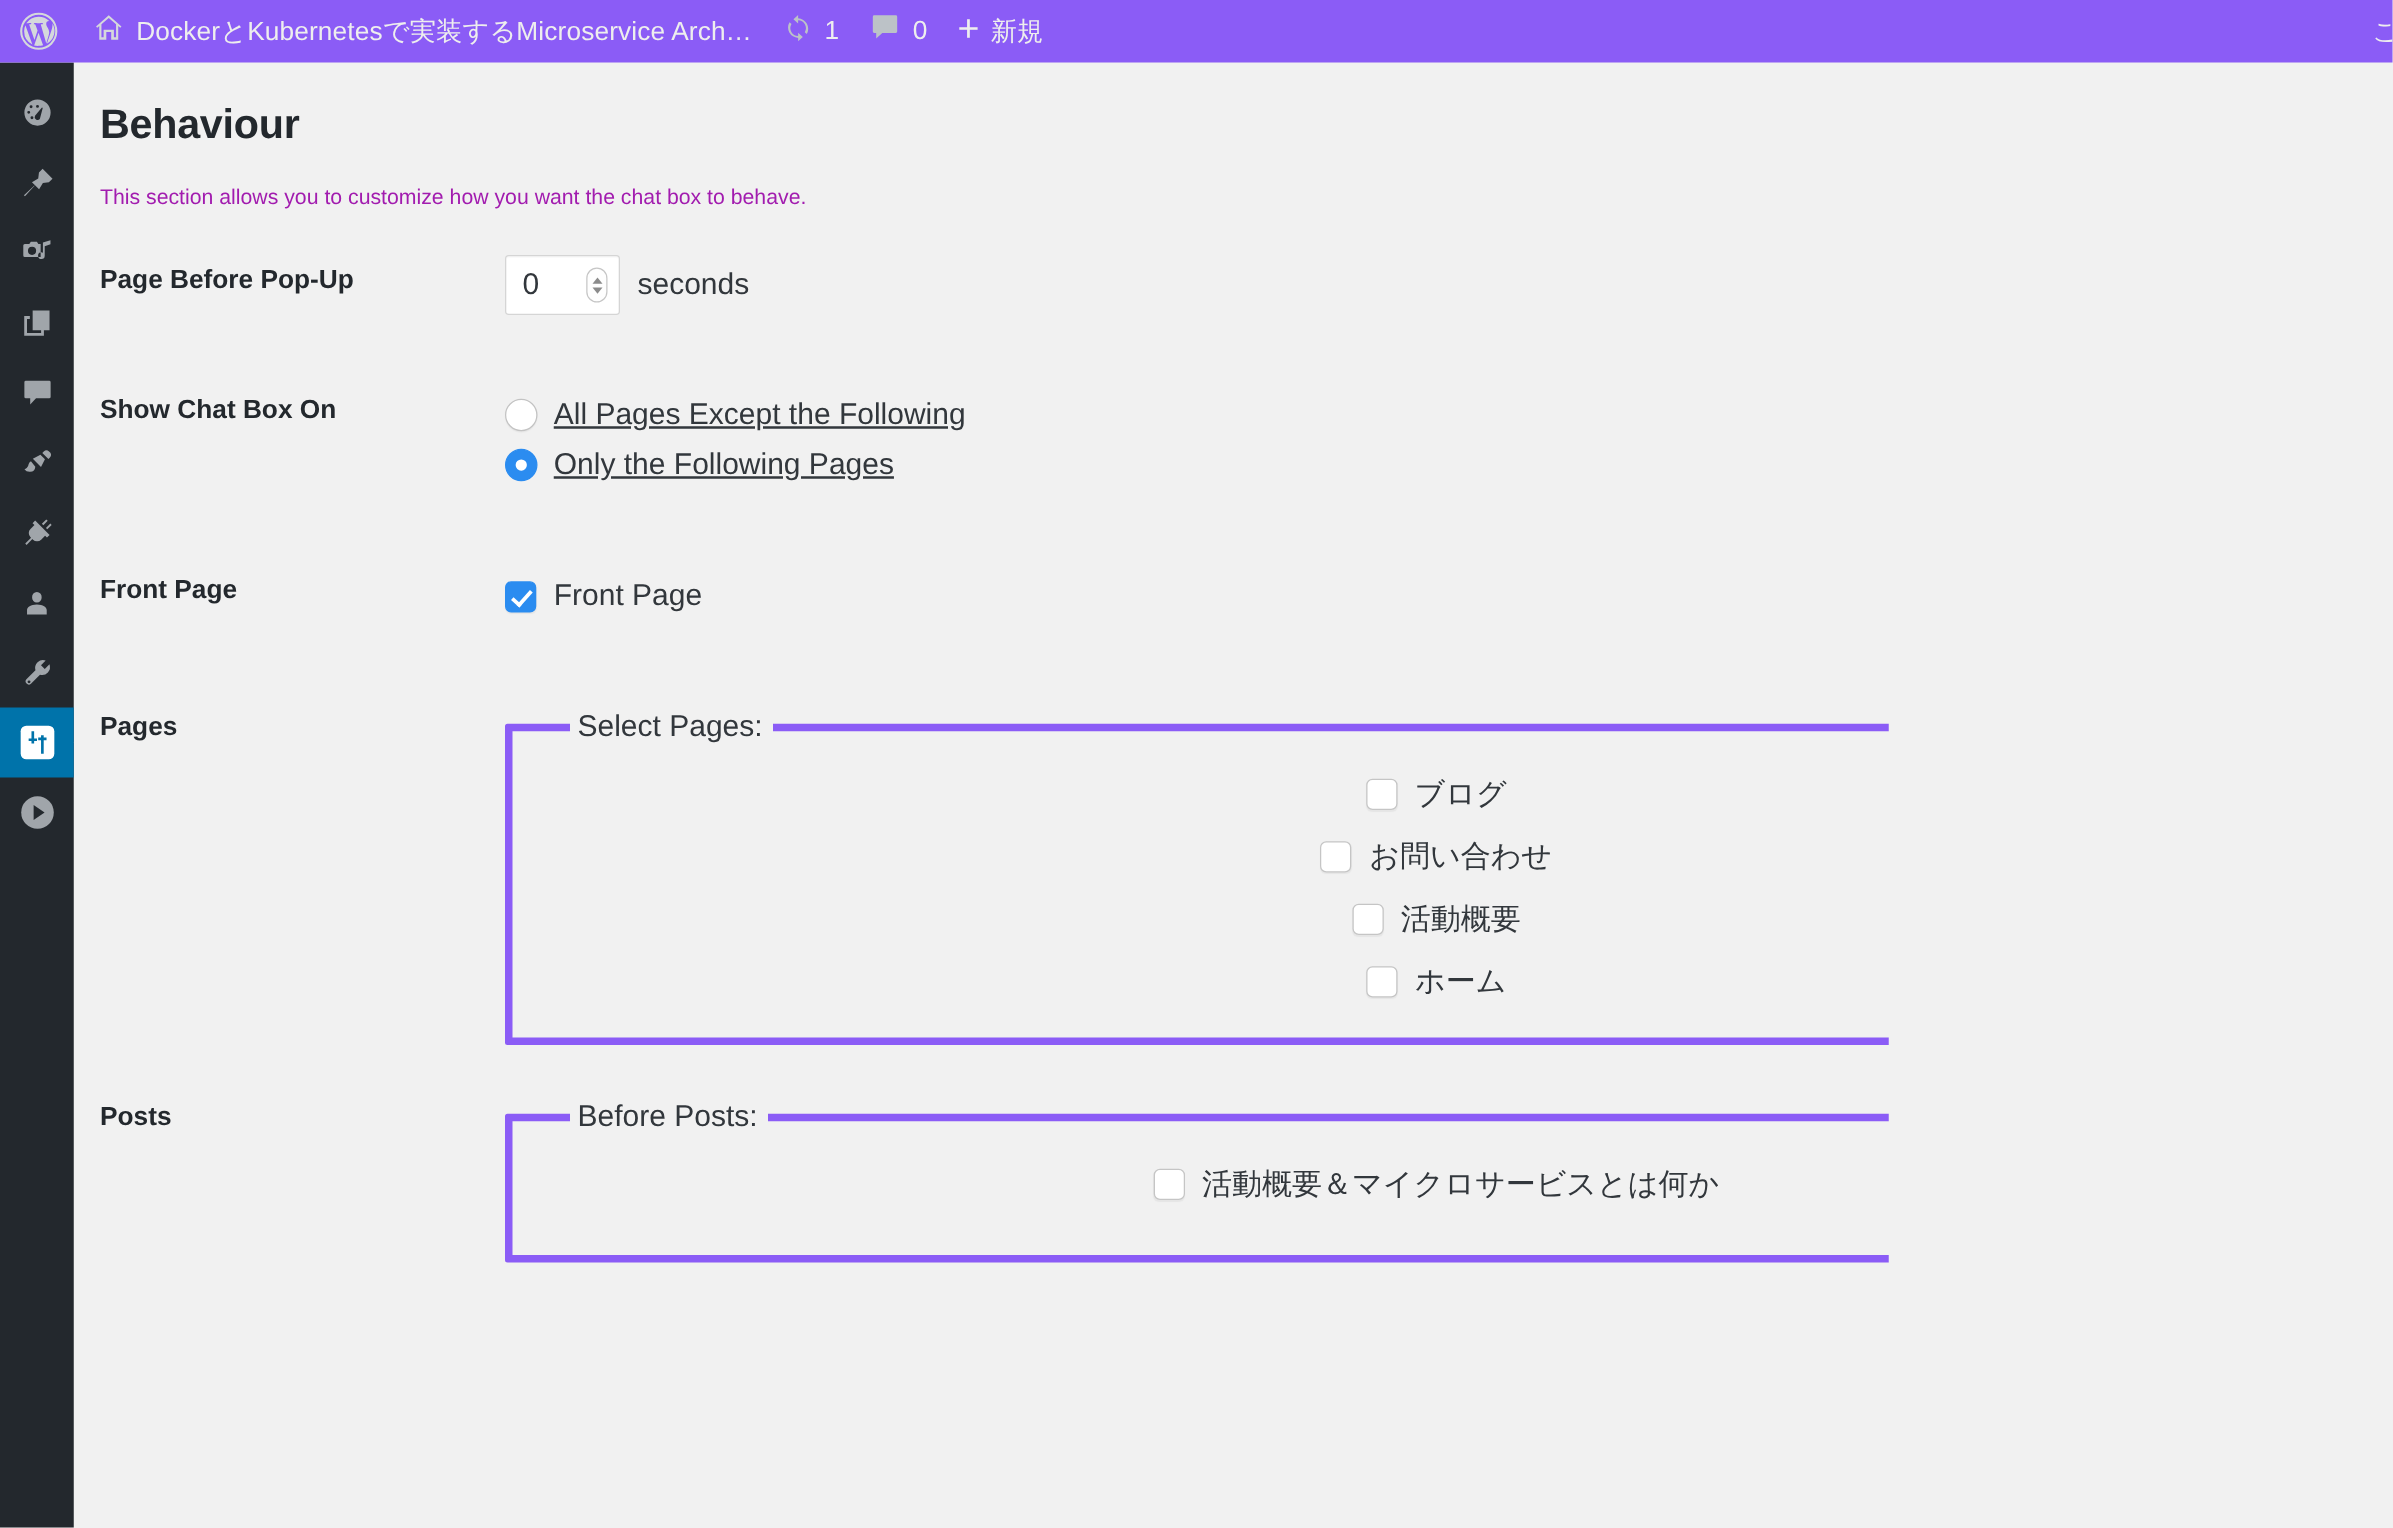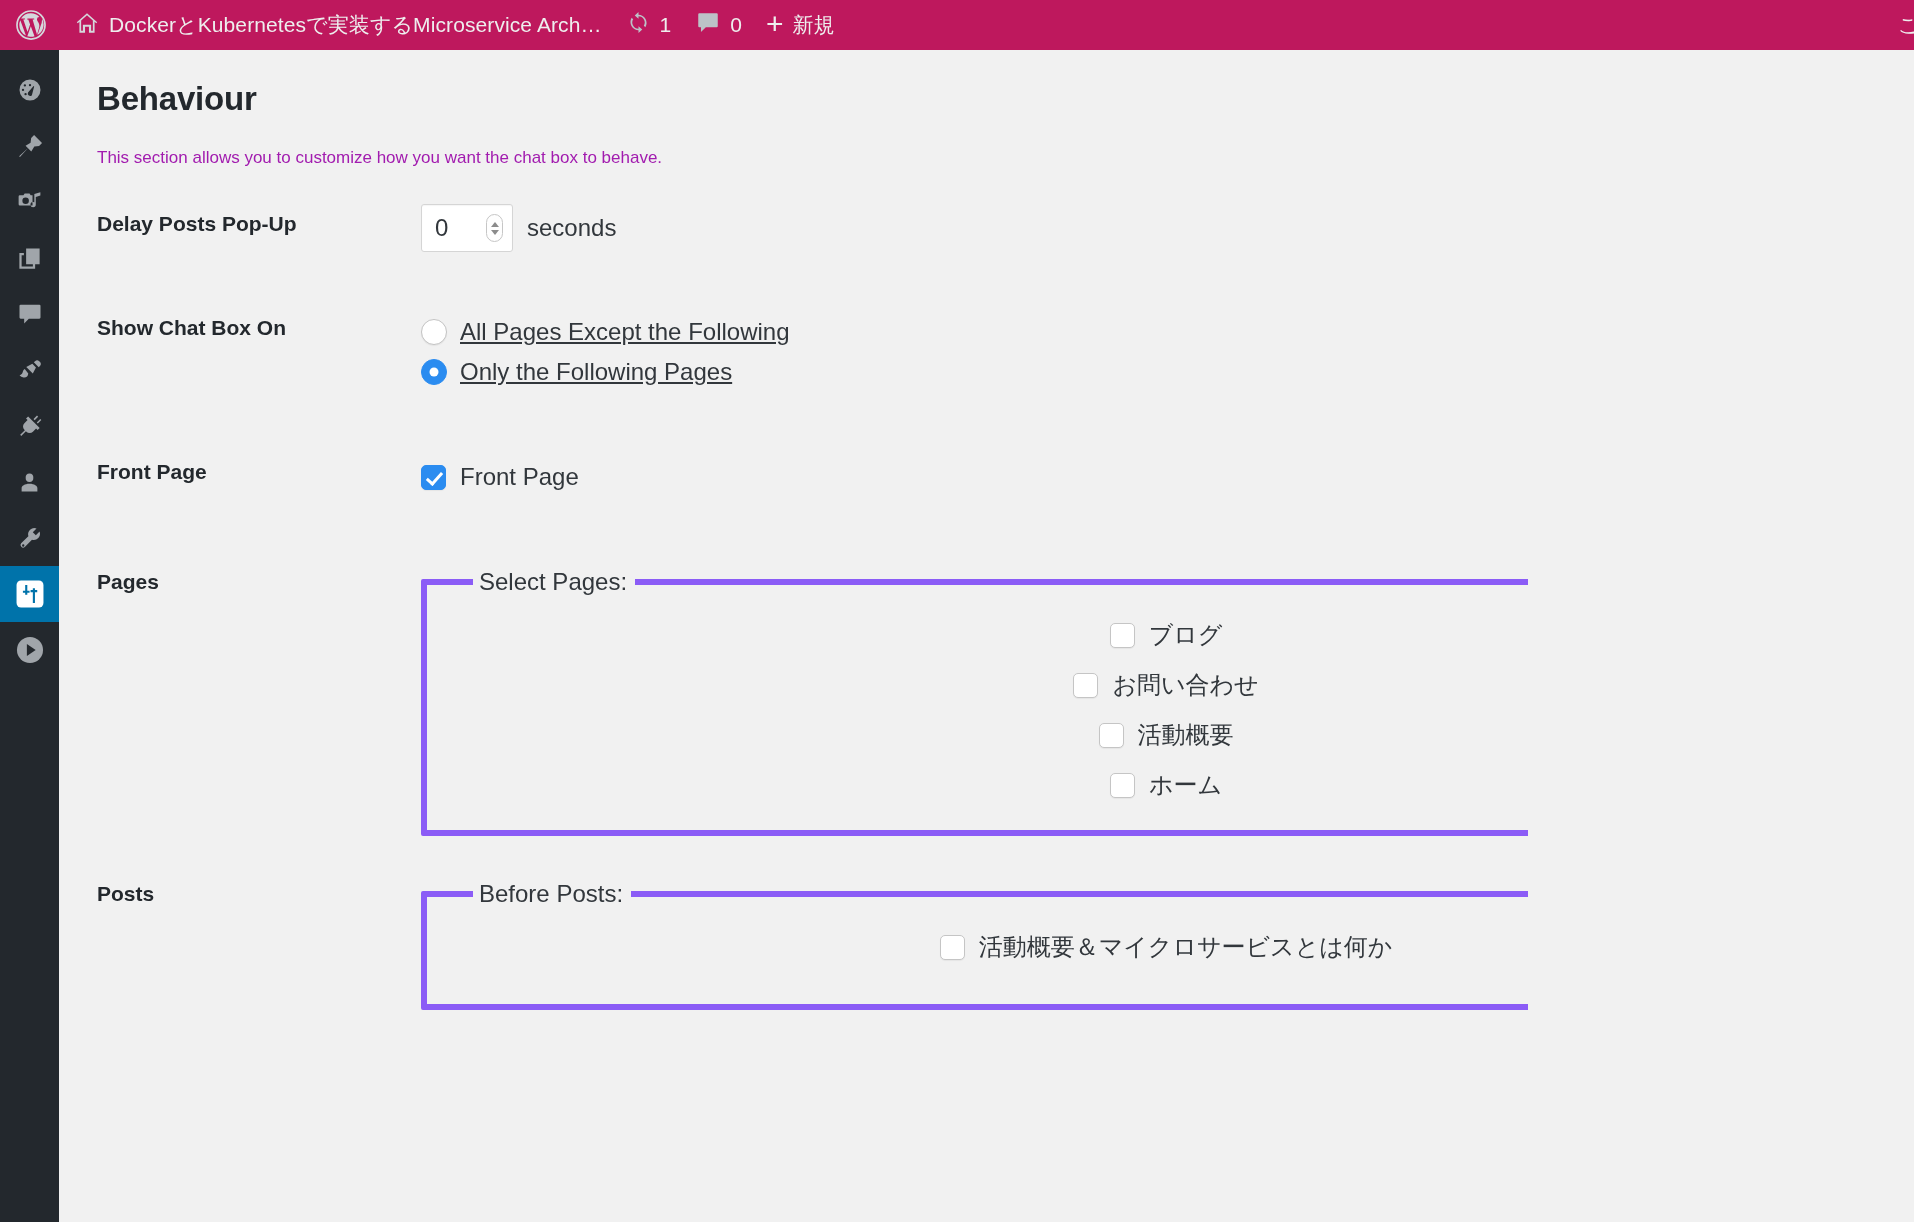--- a/index.html
+++ b/index.html
@@ -9,21 +9,21 @@
     overflow: hidden;
     background: #f1f1f1;
     font-family: "Liberation Sans", "DejaVu Sans", sans-serif;
     -webkit-font-smoothing: antialiased;
   }
 
   
   #adminbar {
     position: absolute; top: 0; left: 0;
     width: 1914px; height: 50px;
-    background: #be185d;
+    background: #8b5cf6;
     color: #eeeeee;
     display: flex; align-items: center;
     font-size: 20px;
     z-index: 50;
   }
   .ab-item {
     display: flex; align-items: center; height: 50px;
     padding: 0 12px; color: #eeeeee; gap: 9px;
     white-space: nowrap;
   }
@@ -59,21 +59,21 @@
     transform: translateY(-50%);
     width: 0; height: 0;
     border-top: 8px solid transparent;
     border-bottom: 8px solid transparent;
     border-right: 8px solid #f1f1f1;
   }
   .menu-sep { height: 12px; }
 
   
   #content {
-    position: absolute; top: 50px; left: 61px;
+    position: absolute; top: 50px; left: 44px;
     width: 1467px; height: 1172px;
     background: #f1f1f1;
     overflow: hidden;
   }
   #page-title {
     margin: 0; padding: 30px 0 0 36px;
     font-size: 33px; font-weight: 700;
     color: #23282d; letter-spacing: -0.2px;
   }
   #section-desc {
@@ -338,21 +338,21 @@
 </div>
 
 <div id="content">
 
   <h1 id="page-title">Behaviour</h1>
   <p id="section-desc">This section allows you to customize how you want the chat box to behave.</p>
 
   <div class="form-table">
 
     <div class="row">
-      <div class="row-label">Delay Posts Pop-Up</div>
+      <div class="row-label">Page Before Pop-Up</div>
       <div class="row-field">
         <span class="num-wrap">
           <span class="num-input">
             <span class="num-value">0</span>
             <span class="spinner">
               <i class="up"></i>
               <i class="down"></i>
             </span>
           </span>
           <span class="unit">seconds</span>

